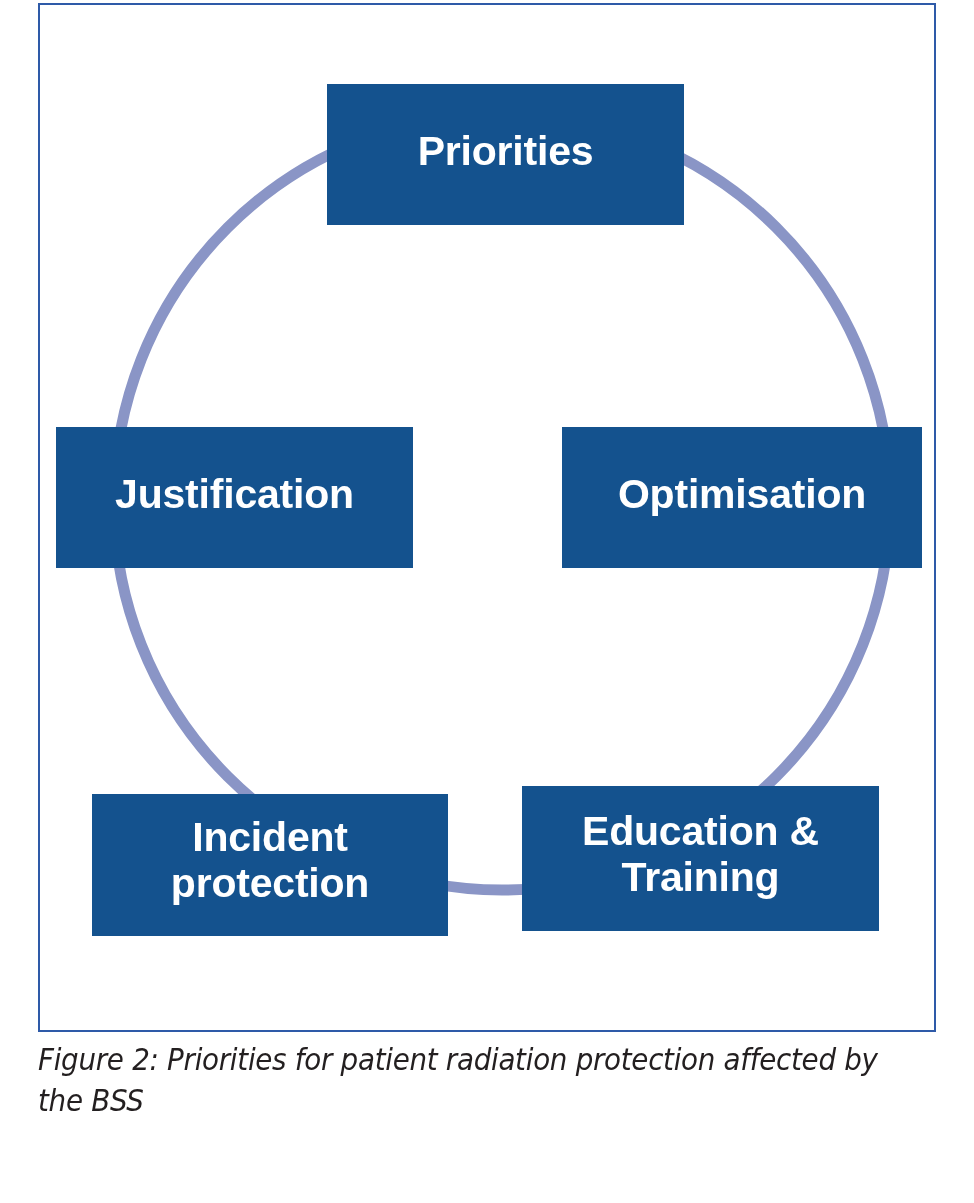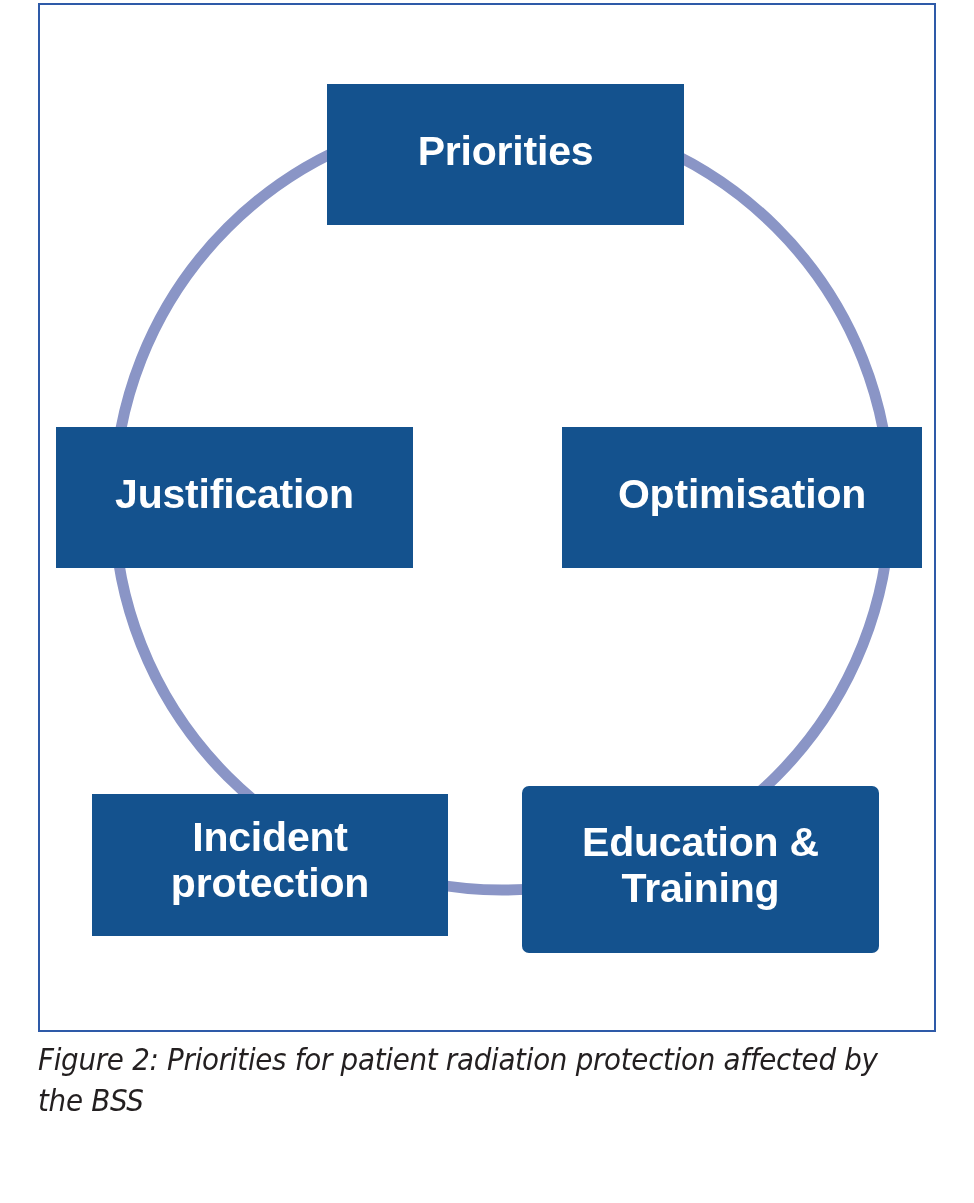--- a/index.html
+++ b/index.html
@@ -67,21 +67,21 @@
   .node-label {
     display: block;
     white-space: pre-line;
   }
 
   
   #node-governance   { left: 287px; top:  79px; width: 357px; height: 141px; }
   #node-justification{ left:  16px; top: 422px; width: 357px; height: 141px; }
   #node-optimisation { left: 522px; top: 422px; width: 360px; height: 141px; }
   #node-incident     { left:  52px; top: 789px; width: 356px; height: 142px; }
-  #node-education    { left: 482px; top: 781px; width: 357px; height: 167px; border-radius: 7px; }
+  #node-education    { left: 482px; top: 781px; width: 357px; height: 145px; }
 
   
   #figure-caption {
     position: absolute;
     left: 38px;
     top: 1040px;
     width: 900px;
     font-family: "DejaVu Sans", sans-serif;
     font-style: italic;
     font-weight: normal;

